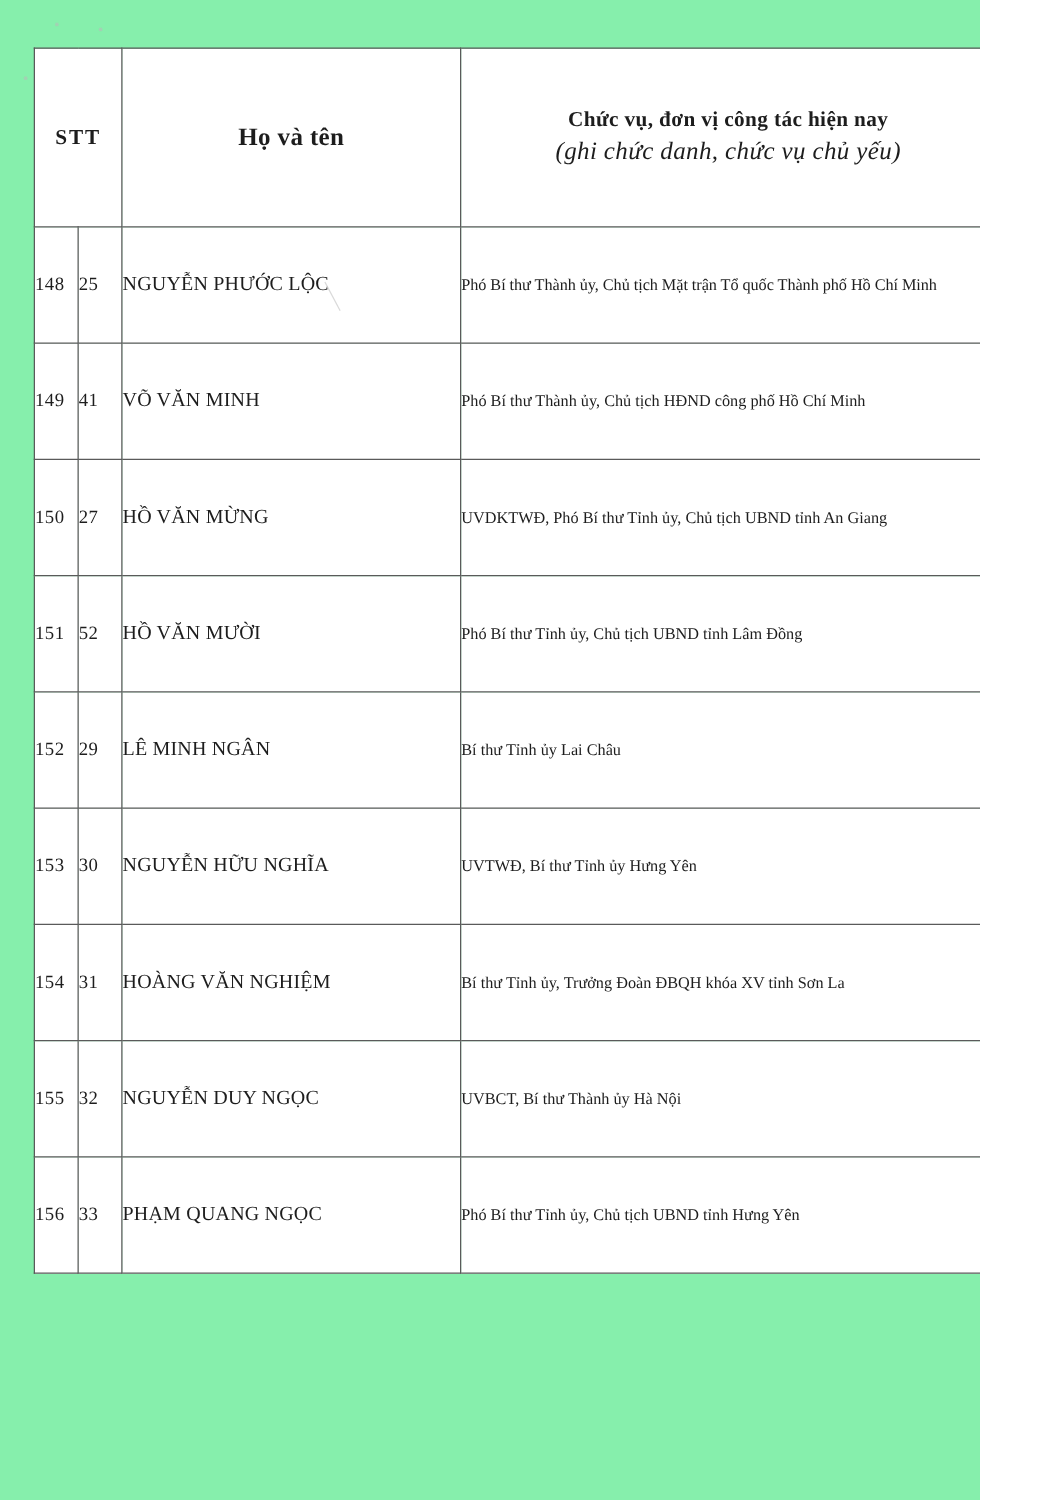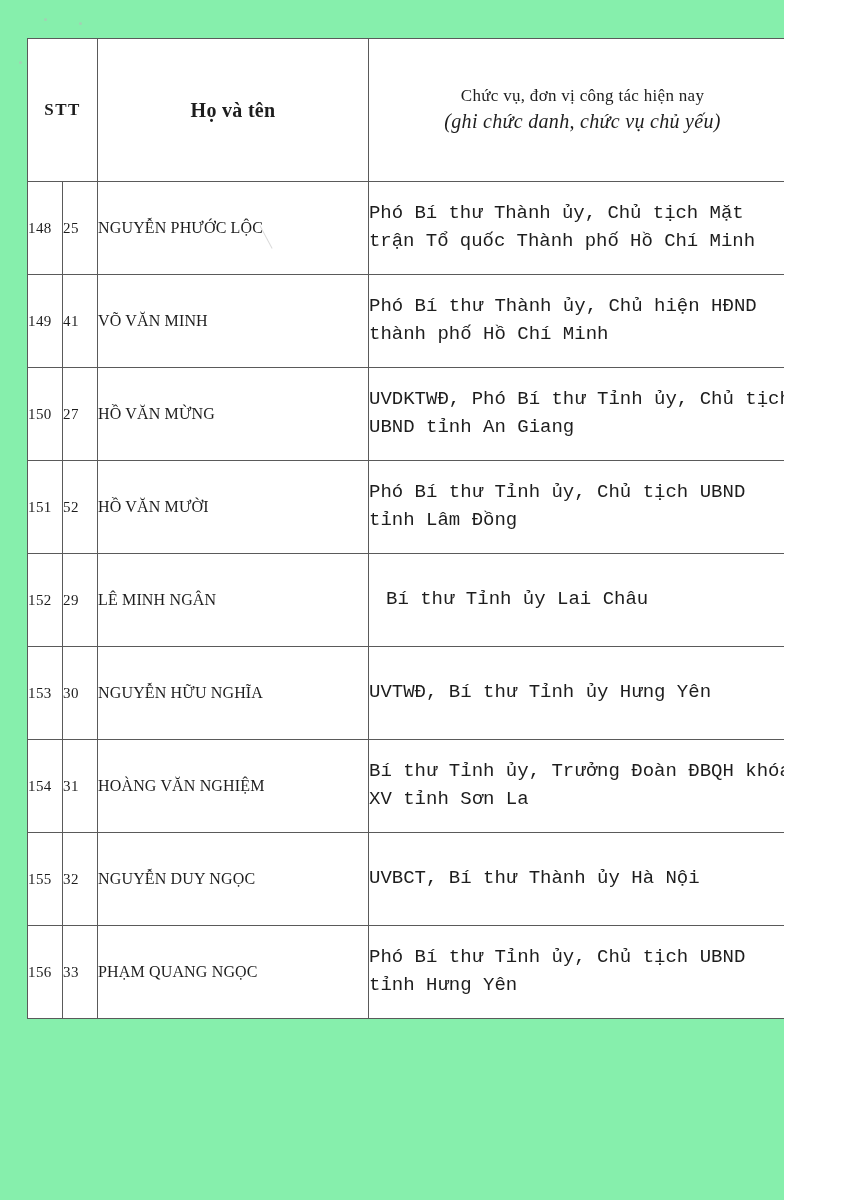--- a/index.html
+++ b/index.html
@@ -79,21 +79,21 @@
     font-size: 20px;
     text-align: center;
   }
   th.h-pos {
     font-size: 17px;
     line-height: 1.35;
     padding: 0 10px;
   }
   .h-pos-main {
     display: block;
-    font-weight: normal;
+    font-weight: bold;
   }
   .h-pos-sub {
     display: block;
     font-weight: normal;
     font-style: italic;
     font-size: 20px;
     margin-top: 1px;
   }
 
   
@@ -103,28 +103,26 @@
     font-size: 15px;
     letter-spacing: .4px;
   }
   td.cell-name {
     font-size: 16px;
     padding-left: 6px;
     letter-spacing: .15px;
     white-space: nowrap;
   }
   td.cell-pos {
-    font-size: 19px;
+    font-size: 13px;
     padding-left: 8px;
     padding-right: 1px;
     line-height: 1.45;
-    font-family: Liberation Mono, monospace;
   }
   td.cell-pos.indented {
-    padding-left: 17px;
   }
   
   td.cell-pos.tight {
     padding-right: 0;
     letter-spacing: -0.05px;
   }
 </style>
 </head>
 <body>
 
@@ -157,21 +155,21 @@
         <td class="cell-idx">148</td>
         <td class="cell-num">25</td>
         <td class="cell-name">NGUYỄN PHƯỚC LỘC</td>
         <td class="cell-pos tight">Phó Bí thư Thành ủy, Chủ tịch Mặt trận Tổ quốc Thành phố Hồ Chí Minh</td>
       </tr>
 
       <tr>
         <td class="cell-idx">149</td>
         <td class="cell-num">41</td>
         <td class="cell-name">VÕ VĂN MINH</td>
-        <td class="cell-pos">Phó Bí thư Thành ủy, Chủ hiện HĐND thành phố Hồ Chí Minh</td>
+        <td class="cell-pos">Phó Bí thư Thành ủy, Chủ tịch HĐND công phố Hồ Chí Minh</td>
       </tr>
 
       <tr>
         <td class="cell-idx">150</td>
         <td class="cell-num">27</td>
         <td class="cell-name">HỒ VĂN MỪNG</td>
         <td class="cell-pos">UVDKTWĐ, Phó Bí thư Tỉnh ủy, Chủ tịch UBND tỉnh An Giang</td>
       </tr>
 
       <tr>

